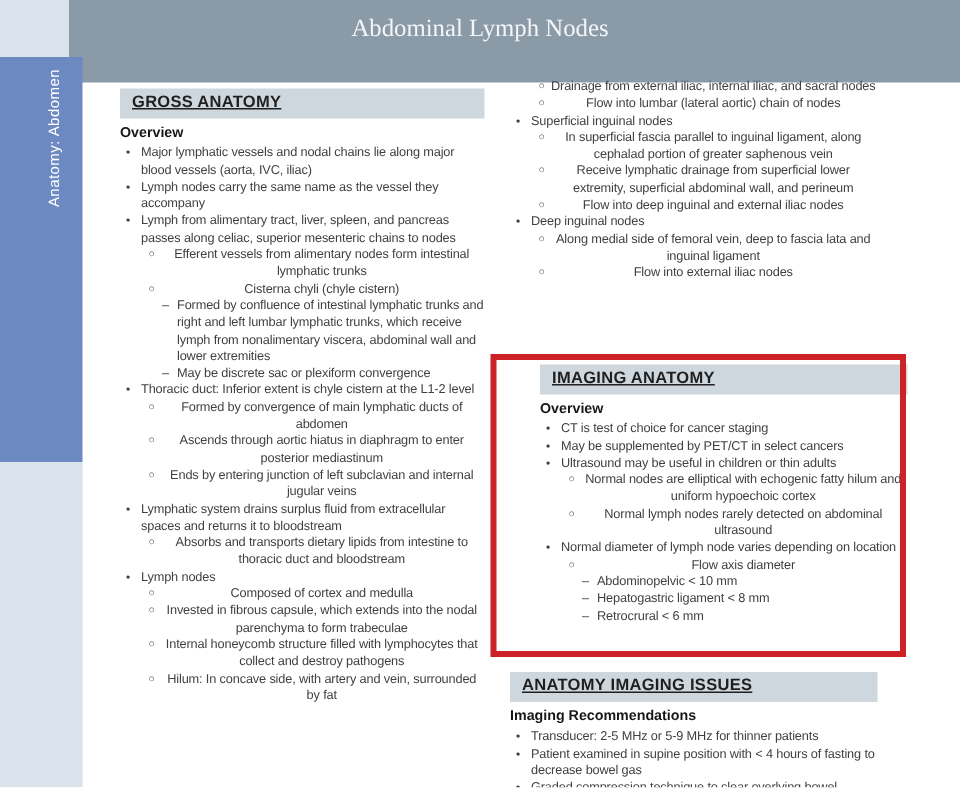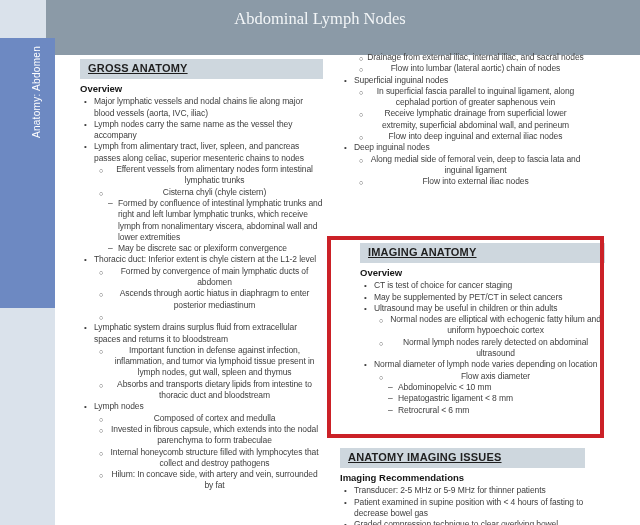--- a/index.html
+++ b/index.html
@@ -97,28 +97,25 @@
         <div class="li l2">
           <span class="bul">○</span>
           <span class="txt">Formed by convergence of main lymphatic ducts of abdomen</span>
         </div>
         <div class="li l2">
           <span class="bul">○</span>
           <span class="txt">Ascends through aortic hiatus in diaphragm to enter posterior mediastinum</span>
         </div>
         <div class="li l2">
           <span class="bul">○</span>
+          <span class="txt">Ends by entering junction of left subclavian and internal jugular veins</span>
         </div>
         <div class="li l1">
           <span class="bul">•</span>
           <span class="txt">Lymphatic system drains surplus fluid from extracellular spaces and returns it to bloodstream</span>
-        </div>
-        <div class="li l2">
-          <span class="bul">○</span>
-          <span class="txt">Important function in defense against infection, inflammation, and tumor via lymphoid tissue present in lymph nodes, gut wall, spleen and thymus</span>
         </div>
         <div class="li l2">
           <span class="bul">○</span>
           <span class="txt">Absorbs and transports dietary lipids from intestine to thoracic duct and bloodstream</span>
         </div>
         <div class="li l1">
           <span class="bul">•</span>
           <span class="txt">Lymph nodes</span>
         </div>
         <div class="li l2">

